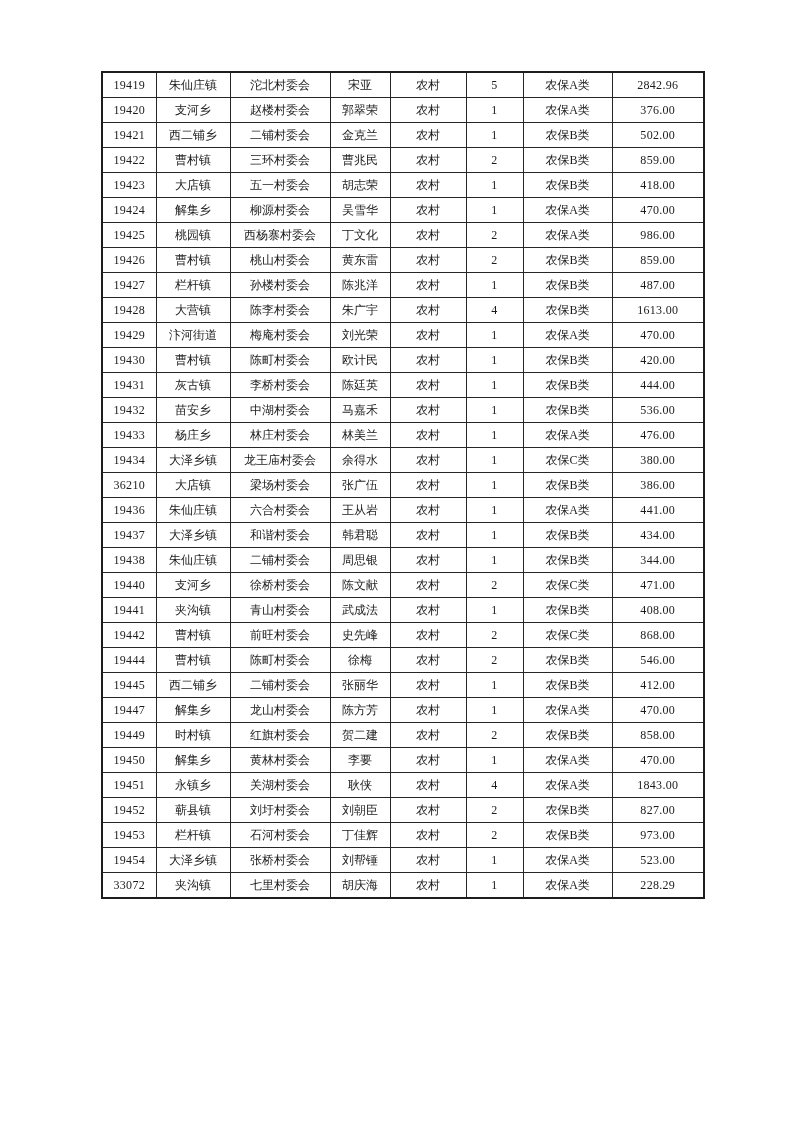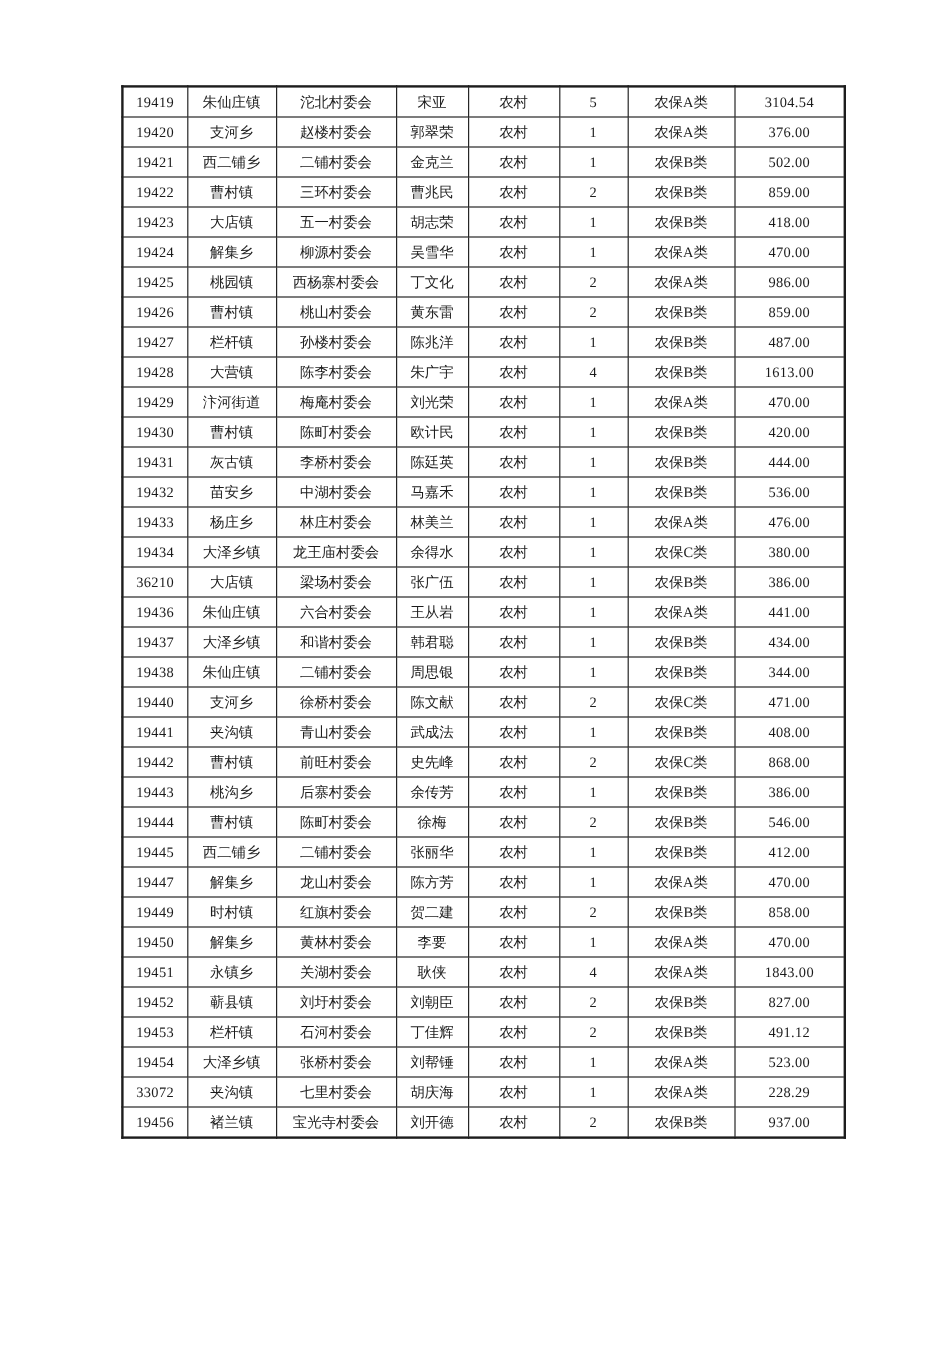--- a/index.html
+++ b/index.html
@@ -69,21 +69,21 @@
     </colgroup>
     <tbody>
         <tr>
           <td class="col-record_no">19419</td>
           <td class="col-town">朱仙庄镇</td>
           <td class="col-village_committee">沱北村委会</td>
           <td class="col-person_name">宋亚</td>
           <td class="col-household_type">农村</td>
           <td class="col-person_count">5</td>
           <td class="col-insurance_category">农保A类</td>
-          <td class="col-amount">3104.54</td>
+          <td class="col-amount">2842.96</td>
         </tr>
         <tr>
           <td class="col-record_no">19420</td>
           <td class="col-town">支河乡</td>
           <td class="col-village_committee">赵楼村委会</td>
           <td class="col-person_name">郭翠荣</td>
           <td class="col-household_type">农村</td>
           <td class="col-person_count">1</td>
           <td class="col-insurance_category">农保A类</td>
           <td class="col-amount">376.00</td>
@@ -292,30 +292,20 @@
           <td class="col-record_no">19442</td>
           <td class="col-town">曹村镇</td>
           <td class="col-village_committee">前旺村委会</td>
           <td class="col-person_name">史先峰</td>
           <td class="col-household_type">农村</td>
           <td class="col-person_count">2</td>
           <td class="col-insurance_category">农保C类</td>
           <td class="col-amount">868.00</td>
         </tr>
         <tr>
-          <td class="col-record_no">19443</td>
-          <td class="col-town">桃沟乡</td>
-          <td class="col-village_committee">后寨村委会</td>
-          <td class="col-person_name">余传芳</td>
-          <td class="col-household_type">农村</td>
-          <td class="col-person_count">1</td>
-          <td class="col-insurance_category">农保B类</td>
-          <td class="col-amount">386.00</td>
-        </tr>
-        <tr>
           <td class="col-record_no">19444</td>
           <td class="col-town">曹村镇</td>
           <td class="col-village_committee">陈町村委会</td>
           <td class="col-person_name">徐梅</td>
           <td class="col-household_type">农村</td>
           <td class="col-person_count">2</td>
           <td class="col-insurance_category">农保B类</td>
           <td class="col-amount">546.00</td>
         </tr>
         <tr>
@@ -379,47 +369,37 @@
           <td class="col-amount">827.00</td>
         </tr>
         <tr>
           <td class="col-record_no">19453</td>
           <td class="col-town">栏杆镇</td>
           <td class="col-village_committee">石河村委会</td>
           <td class="col-person_name">丁佳辉</td>
           <td class="col-household_type">农村</td>
           <td class="col-person_count">2</td>
           <td class="col-insurance_category">农保B类</td>
-          <td class="col-amount">491.12</td>
+          <td class="col-amount">973.00</td>
         </tr>
         <tr>
           <td class="col-record_no">19454</td>
           <td class="col-town">大泽乡镇</td>
           <td class="col-village_committee">张桥村委会</td>
           <td class="col-person_name">刘帮锤</td>
           <td class="col-household_type">农村</td>
           <td class="col-person_count">1</td>
           <td class="col-insurance_category">农保A类</td>
           <td class="col-amount">523.00</td>
         </tr>
         <tr>
           <td class="col-record_no">33072</td>
           <td class="col-town">夹沟镇</td>
           <td class="col-village_committee">七里村委会</td>
           <td class="col-person_name">胡庆海</td>
           <td class="col-household_type">农村</td>
           <td class="col-person_count">1</td>
           <td class="col-insurance_category">农保A类</td>
           <td class="col-amount">228.29</td>
-        </tr>
-        <tr>
-          <td class="col-record_no">19456</td>
-          <td class="col-town">褚兰镇</td>
-          <td class="col-village_committee">宝光寺村委会</td>
-          <td class="col-person_name">刘开德</td>
-          <td class="col-household_type">农村</td>
-          <td class="col-person_count">2</td>
-          <td class="col-insurance_category">农保B类</td>
-          <td class="col-amount">937.00</td>
         </tr>
       </tbody>
   </table>
 </div>
 
 </body></html>

